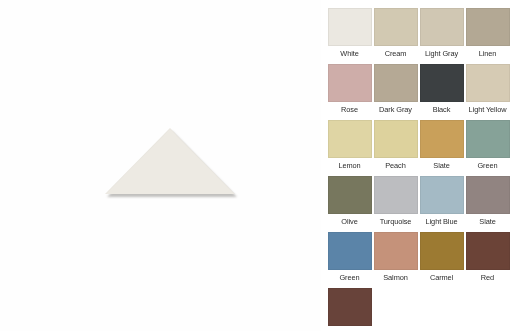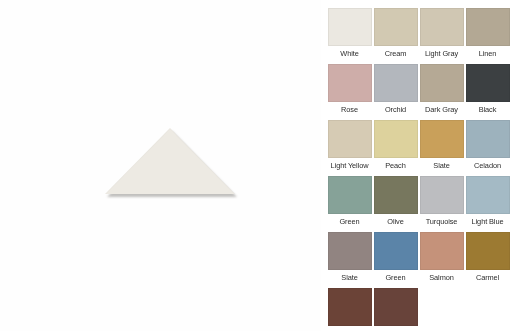--- a/index.html
+++ b/index.html
@@ -136,48 +136,44 @@
         </div>
         <div class="swatch-cell">
           <div class="swatch-chip" style="background: rgb(179, 168, 148);"></div>
           <div class="swatch-label">Linen</div>
         </div>
         <div class="swatch-cell">
           <div class="swatch-chip" style="background: rgb(206, 173, 169);"></div>
           <div class="swatch-label">Rose</div>
         </div>
         <div class="swatch-cell">
-          <div class="swatch-chip" style="background: rgb(179, 183, 189);"></div>
-          <div class="swatch-label">Orchid</div>
-        </div>
-        <div class="swatch-cell">
           <div class="swatch-chip" style="background: rgb(181, 169, 149);"></div>
           <div class="swatch-label">Dark Gray</div>
         </div>
         <div class="swatch-cell">
           <div class="swatch-chip" style="background: rgb(60, 64, 66);"></div>
           <div class="swatch-label">Black</div>
         </div>
         <div class="swatch-cell">
           <div class="swatch-chip" style="background: rgb(214, 203, 180);"></div>
           <div class="swatch-label">Light Yellow</div>
         </div>
         <div class="swatch-cell">
+          <div class="swatch-chip" style="background: rgb(223, 213, 164);"></div>
+          <div class="swatch-label">Lemon</div>
+        </div>
+        <div class="swatch-cell">
           <div class="swatch-chip" style="background: rgb(221, 210, 157);"></div>
           <div class="swatch-label">Peach</div>
         </div>
         <div class="swatch-cell">
           <div class="swatch-chip" style="background: rgb(201, 160, 90);"></div>
           <div class="swatch-label">Slate</div>
         </div>
         <div class="swatch-cell">
-          <div class="swatch-chip" style="background: rgb(157, 178, 189);"></div>
-          <div class="swatch-label">Celadon</div>
-        </div>
-        <div class="swatch-cell">
           <div class="swatch-chip" style="background: rgb(134, 162, 152);"></div>
           <div class="swatch-label">Green</div>
         </div>
         <div class="swatch-cell">
           <div class="swatch-chip" style="background: rgb(119, 119, 94);"></div>
           <div class="swatch-label">Olive</div>
         </div>
         <div class="swatch-cell">
           <div class="swatch-chip" style="background: rgb(188, 189, 192);"></div>
           <div class="swatch-label">Turquoise</div>

